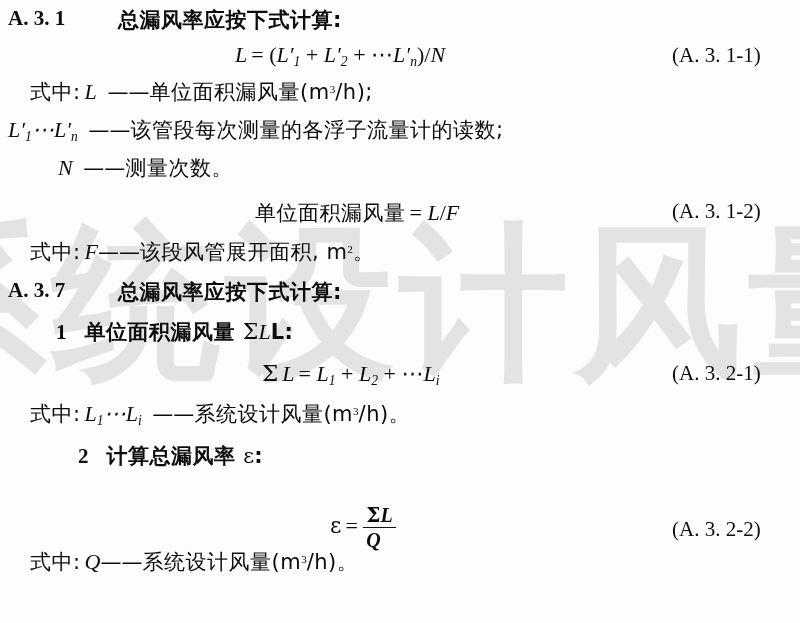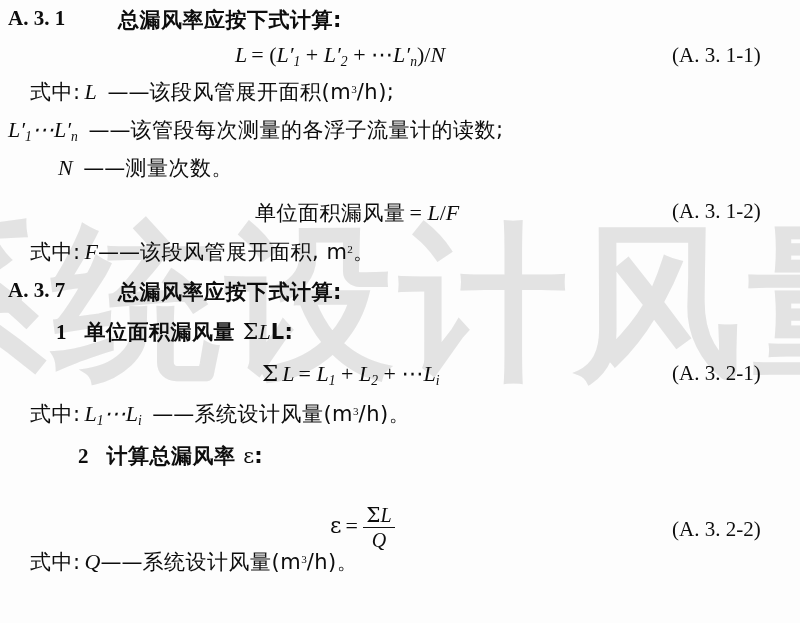--- a/index.html
+++ b/index.html
@@ -81,24 +81,25 @@
     font-size: 0.62em;
   }
   sub { vertical-align: -0.28em; }
   sup { vertical-align: 0.52em; }
   .prime {
     font-style: italic;
   }
   .frac {
     display: inline-block;
     vertical-align: middle;
-    text-align: center;
+    text-align: left;
     line-height: 1.12;
     position: relative;
     top: -1px;
+    font-weight: bold;
   }
   .frac .top {
     display: block;
     padding: 0 3px 1px 3px;
     border-bottom: 1.6px solid #111;
   }
   .frac .bot {
     display: block;
     padding: 1px 3px 0 3px;
   }
@@ -131,21 +132,21 @@
 
     <div class="line" style="left:235px; top:42px;">
       <span class="math">L</span>
       <span class="mathup"> = (</span><span class="math">L<span class="prime">′</span><sub>1</sub></span><span class="mathup"> + </span><span class="math">L<span class="prime">′</span><sub>2</sub></span><span class="mathup"> + ⋯</span><span class="math">L<span class="prime">′</span><sub>n</sub></span><span class="mathup">)/</span><span class="math">N</span>
     </div>
     <div class="line eqnum" style="left:672px; top:43px;">(A. 3. 1-1)</div>
 
     <div class="line" style="left:30px; top:78px;">
       <span class="zh-light">式中:</span>
       <span class="math">L</span>
-      <span class="zh-light indent-dash">&nbsp;——</span><span class="zh-light">该段风管展开面积(m</span><span class="mathup" style="font-size:18px;"><sup>3</sup></span><span class="zh-light">/h);</span>
+      <span class="zh-light indent-dash">&nbsp;——</span><span class="zh-light">单位面积漏风量(m</span><span class="mathup" style="font-size:18px;"><sup>3</sup></span><span class="zh-light">/h);</span>
     </div>
 
     <div class="line" style="left:8px; top:116px;">
       <span class="math">L<span class="prime">′</span><sub>1</sub>⋯L<span class="prime">′</span><sub>n</sub></span>
       <span class="zh-light indent-dash">&nbsp;——</span><span class="zh-light">该管段每次测量的各浮子流量计的读数;</span>
     </div>
 
     <div class="line" style="left:58px; top:154px;">
       <span class="math">N</span>
       <span class="zh-light indent-dash">&nbsp;——</span><span class="zh-light">测量次数。</span>

